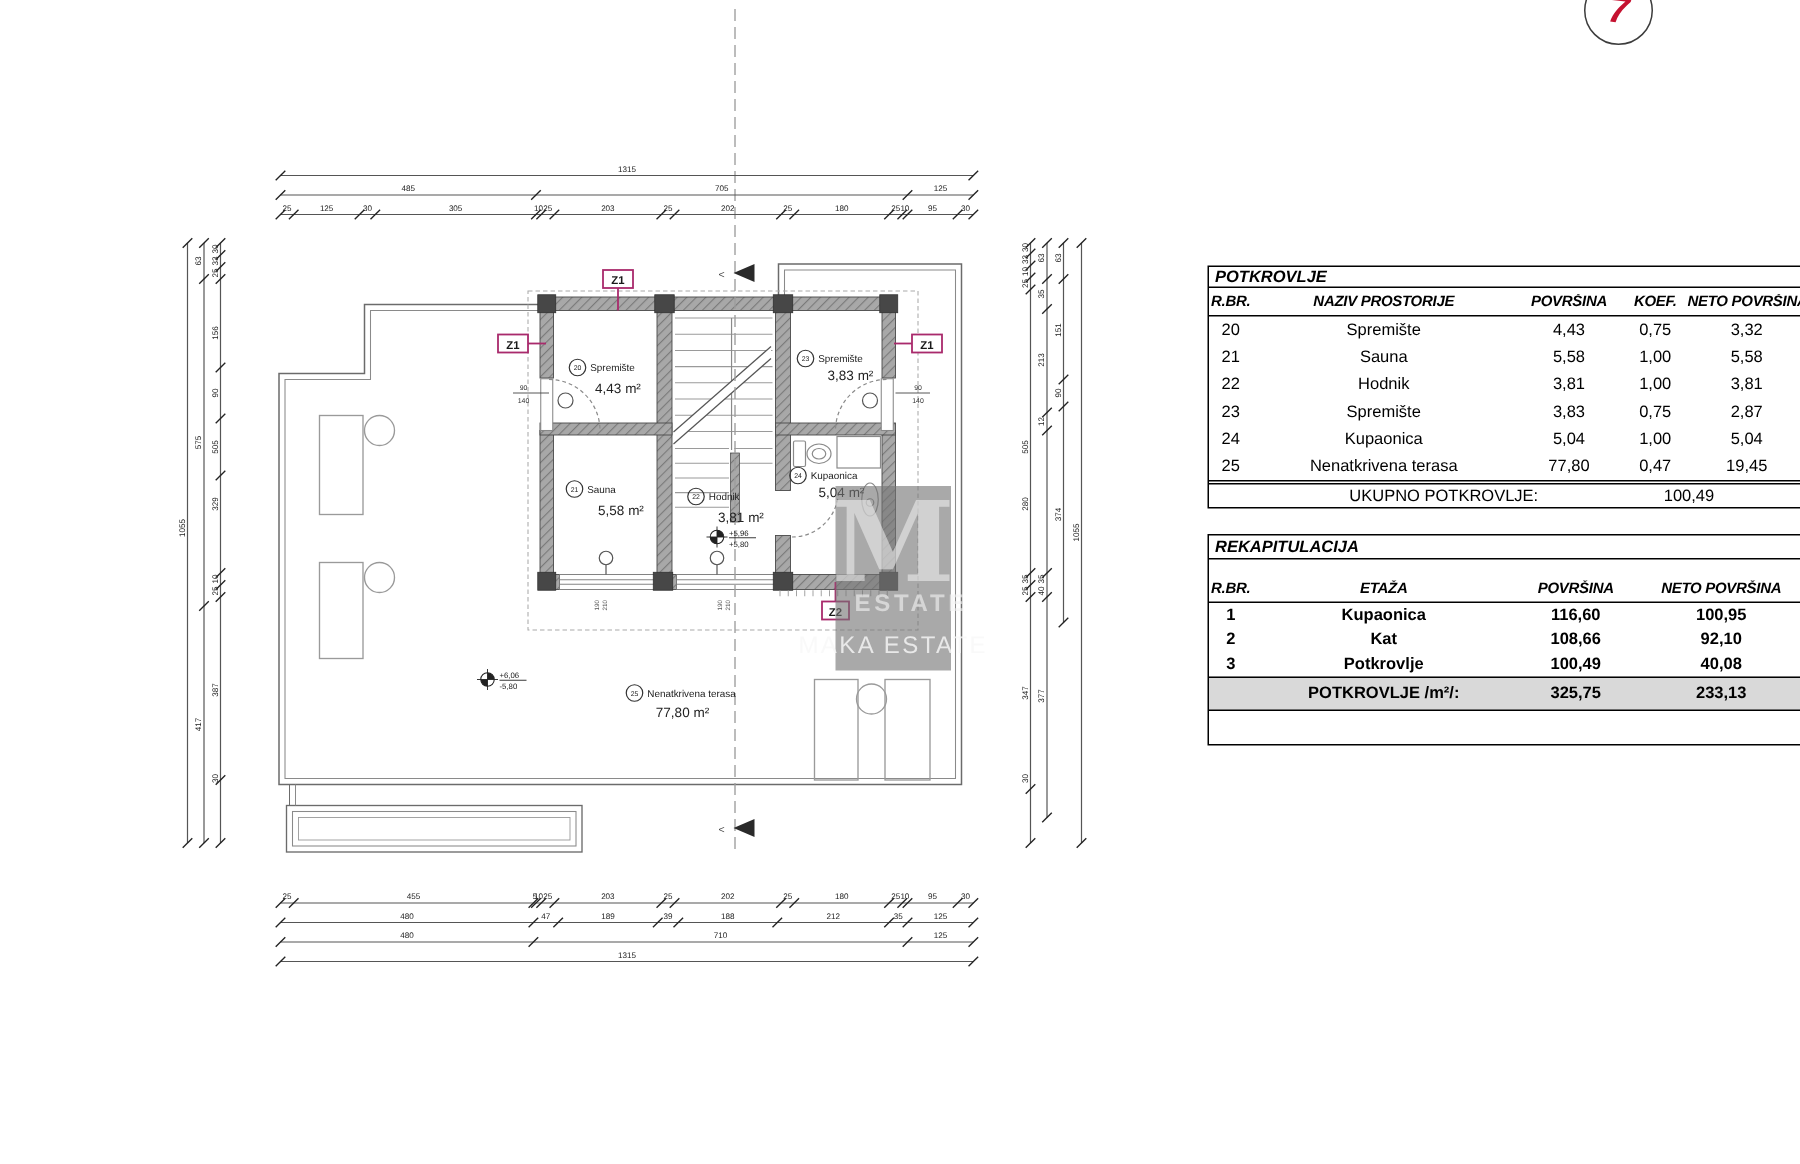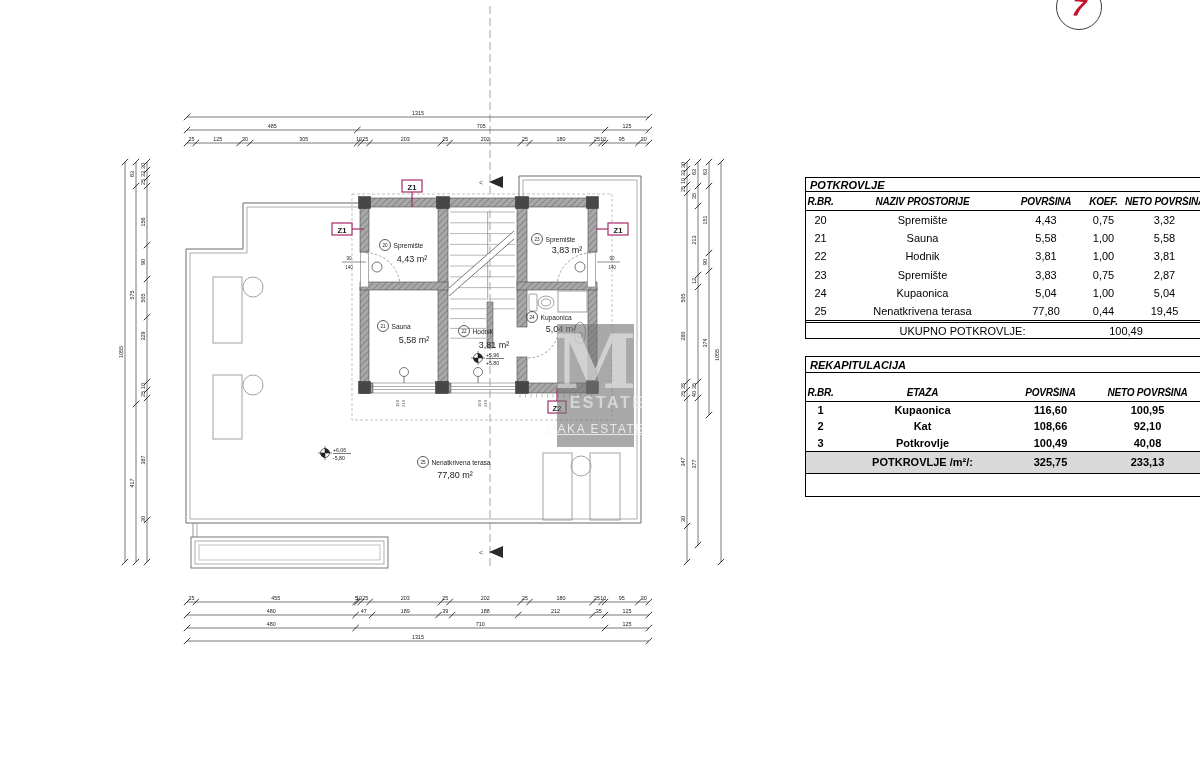--- a/index.html
+++ b/index.html
@@ -30,21 +30,21 @@
   .bold{font-weight:bold;}
   .cell{overflow:hidden;}
   
   #watermark{position:absolute;left:557px;top:324px;width:77px;height:123px;
     background:rgba(116,116,116,0.62);display:flex;flex-direction:column;align-items:center;
     justify-content:flex-start;pointer-events:none;}
   #wm-m{font-family:"DejaVu Serif",serif;font-weight:bold;font-size:74px;line-height:76px;
     color:rgba(242,242,242,0.55);}
   #wm-estate{font-size:16px;font-weight:bold;letter-spacing:2.5px;color:rgba(242,242,242,0.62);
     margin-top:-6px;padding-left:24px;}
-  #wm-maka{font-size:12px;letter-spacing:1.6px;color:rgba(248,248,248,0.8);margin-top:10px;white-space:nowrap;text-decoration:underline;}
+  #wm-maka{font-size:16px;letter-spacing:1.6px;color:rgba(248,248,248,0.8);margin-top:10px;white-space:nowrap;}
   
   #sheetnum{position:absolute;left:1056px;top:-16px;width:44px;height:44px;border:1.6px solid #3c3c3c;
     border-radius:50%;display:flex;align-items:center;justify-content:center;}
   #sheetnum span{color:#c51230;font-size:25px;font-weight:bold;font-style:italic;transform:rotate(6deg);}
 </style>
 </head>
 <body>
 
 <div id="stage">
 
@@ -519,21 +519,21 @@
           <span class="cell">24</span>
           <span class="cell">Kupaonica</span>
           <span class="cell">5,04</span>
           <span class="cell">1,00</span>
           <span class="cell">5,04</span>
         </div>
         <div class="t-row cols5" style="height: 18.2px;">
           <span class="cell">25</span>
           <span class="cell">Nenatkrivena terasa</span>
           <span class="cell">77,80</span>
-          <span class="cell">0,44</span>
+          <span class="cell">0,47</span>
           <span class="cell">19,45</span>
         </div>
       </div>
   <div class="t-total5 cols5" id="total-p" style="height:15px;">
         <span class="cell"></span>
         <span class="cell">UKUPNO POTKROVLJE:</span>
         <span class="cell">100,49</span>
         <span class="cell"></span>
         <span class="cell">40,08</span>
       </div>

